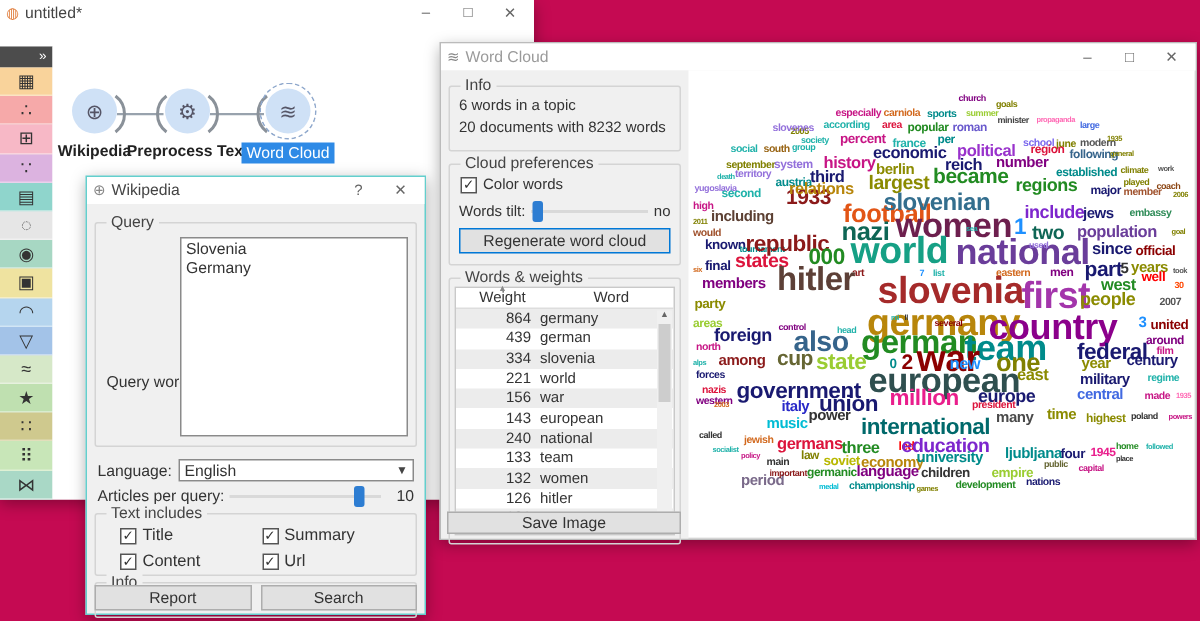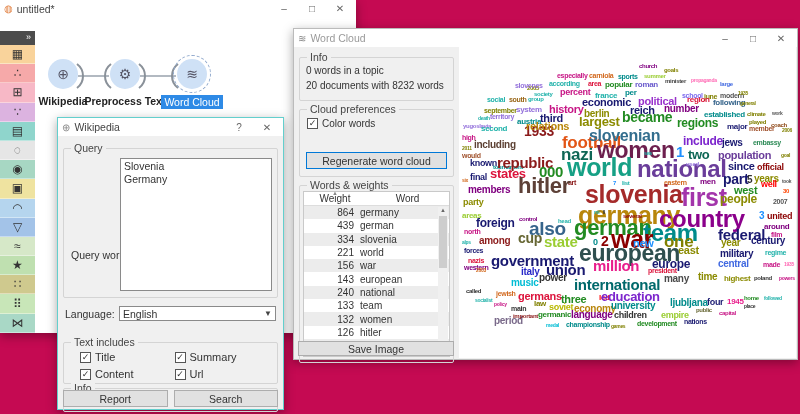--- a/index.html
+++ b/index.html
@@ -148,28 +148,35 @@
     <span class="t-title inactive">Word Cloud</span>
     <span class="t-spacer"></span>
     <span class="winbtn">–</span>
     <span class="winbtn">□</span>
     <span class="winbtn">✕</span>
   </div>
 
   <div id="wc-panel">
     <div class="groupbox" id="wc-info-group">
       <span class="gb-label">Info</span>
-      <span class="info-line" style="top:7px;">0 words in a topic</span>
+      <span class="info-line" style="top:7px;">6 words in a topic</span>
       <span class="info-line" style="top:22px;">20 documents with 8232 words</span>
     </div>
     <div class="groupbox" id="wc-prefs-group">
       <span class="gb-label">Cloud preferences</span>
       <div class="checkbox" id="wc-color-cb">
         <span class="cb-box">✓</span>
         <span>Color words</span>
+      </div>
+      <div id="wc-tilt-row">
+        <span>Words tilt:</span>
+        <div class="slider-track" id="wc-tilt-slider">
+          <div class="slider-handle" style="left:1px;"></div>
+        </div>
+        <span>no</span>
       </div>
       <div class="btn default" id="wc-regen">Regenerate word cloud</div>
     </div>
     <div class="groupbox" id="wc-words-group">
       <span class="gb-label">Words &amp; weights</span>
       <div id="wc-table">
         <div id="wc-thead">
           <span id="wc-sort">▲</span>
           <span class="th-weight">Weight</span>
           <span class="th-word">Word</span>
@@ -439,20 +446,27 @@
       <div id="wiki-query-text">Slovenia
 Germany</div>
     </div>
     <div class="form-row" id="wiki-lang-row">
       <span class="form-label">Language:</span>
       <div class="combo">
         <span>English</span>
         <span class="caret">▼</span>
       </div>
     </div>
+    <div class="form-row" id="wiki-articles-row">
+      <span class="form-label" style="width:88px;">Articles per query:</span>
+      <div class="slider-track" id="wiki-slider">
+        <div class="slider-handle" style="left:82%;"></div>
+      </div>
+      <span id="wiki-articles-value">10</span>
+    </div>
     <div class="groupbox" id="wiki-includes-group">
       <span class="gb-label">Text includes</span>
       <div id="wiki-includes-grid">
           <div class="checkbox">
             <span class="cb-box">✓</span>
             <span>Title</span>
           </div>
           <div class="checkbox">
             <span class="cb-box">✓</span>
             <span>Summary</span>

